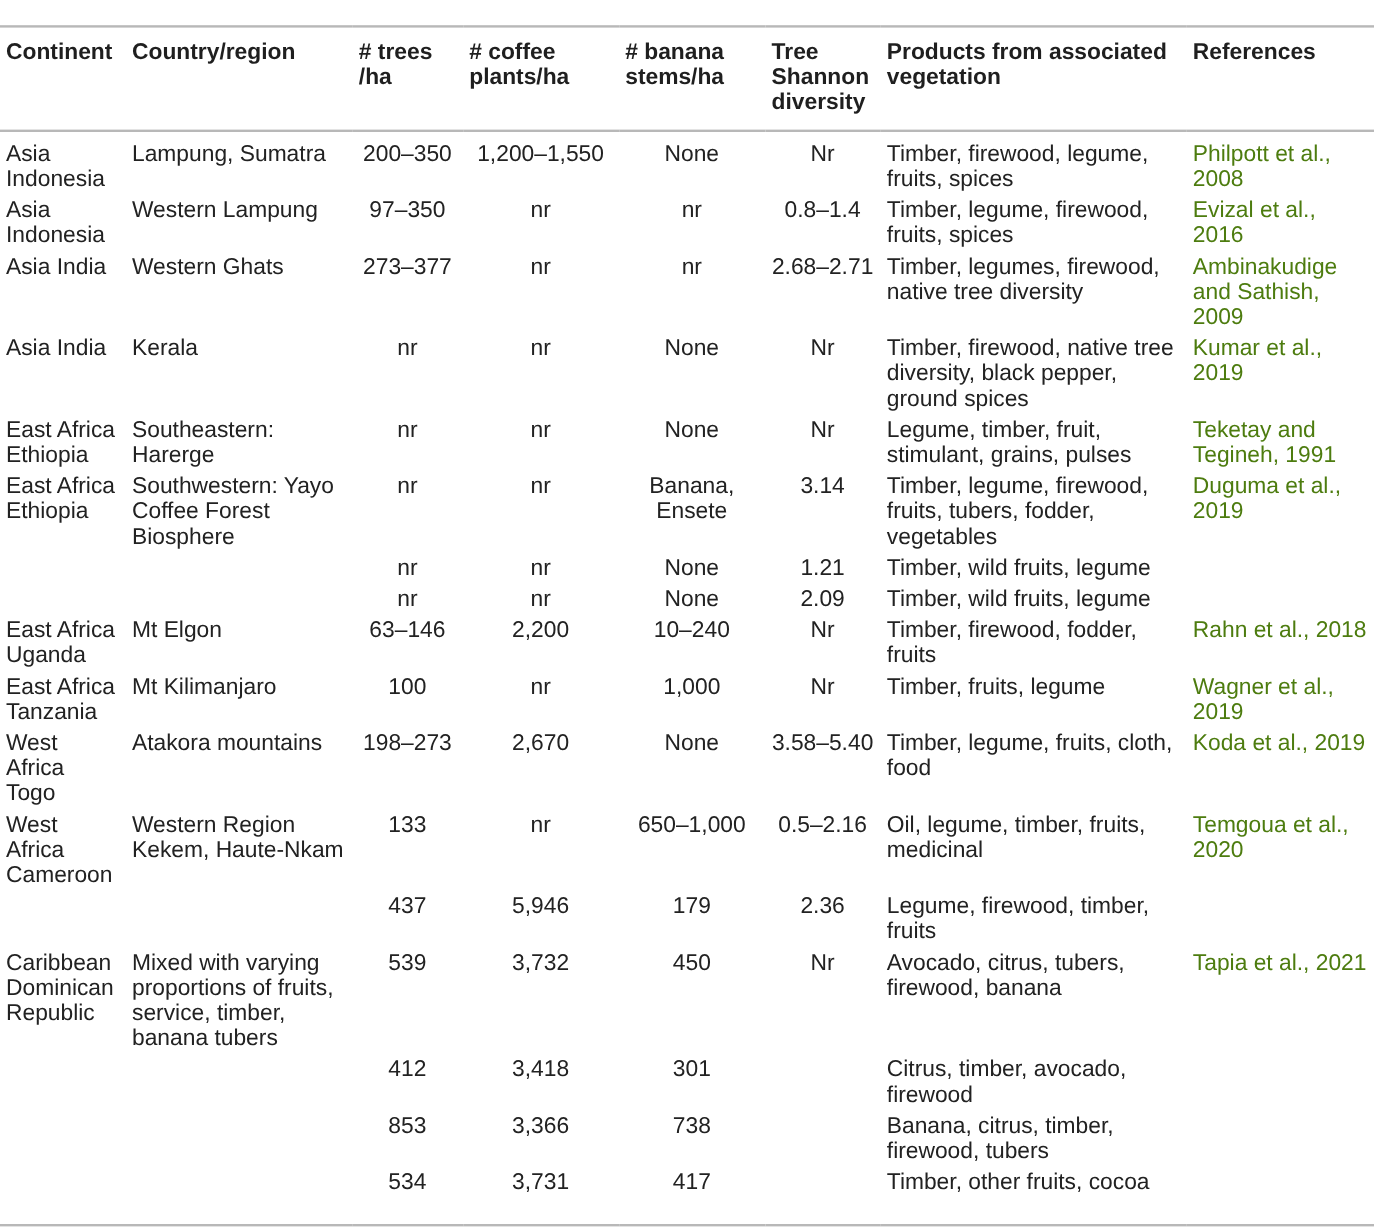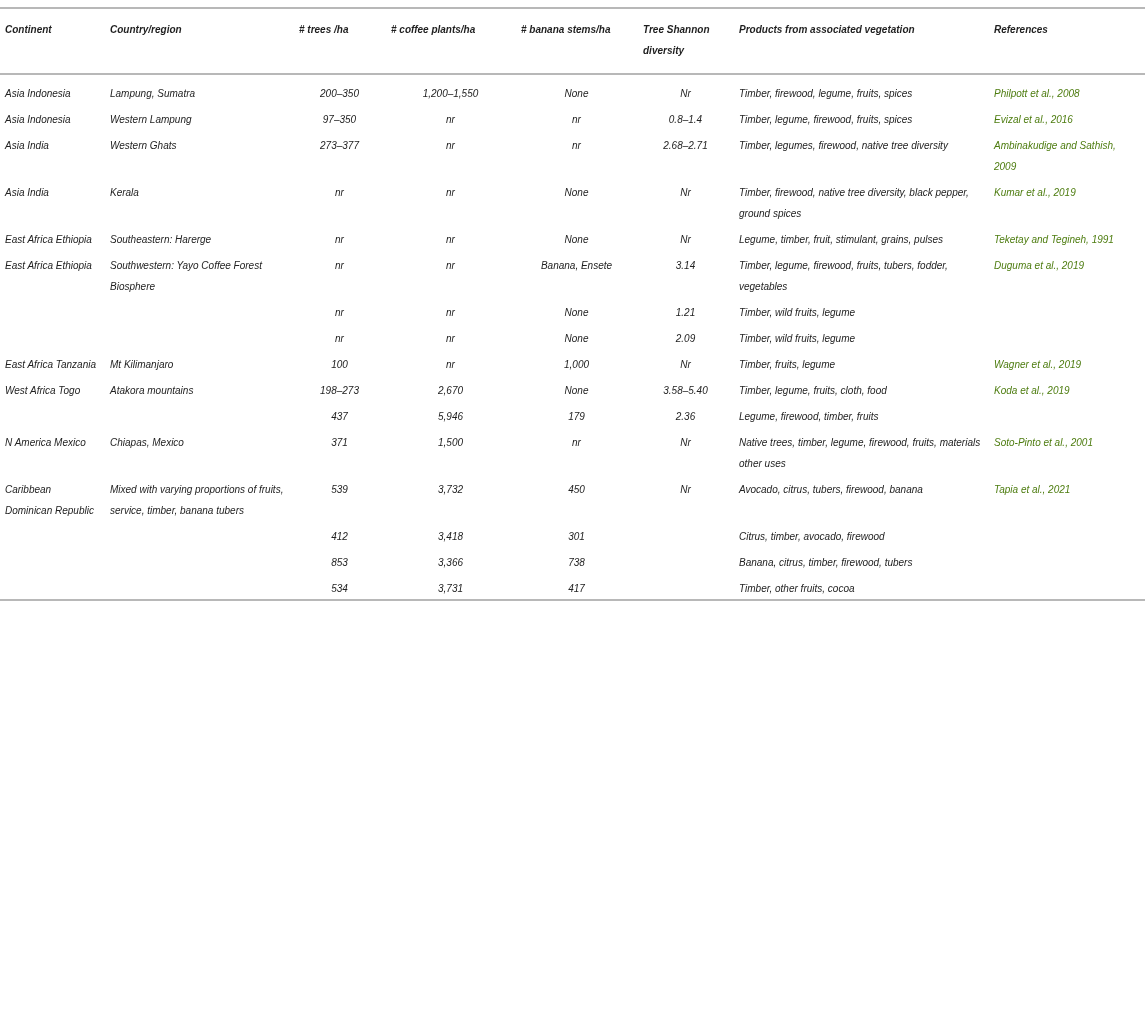--- a/index.html
+++ b/index.html
@@ -1,26 +1,26 @@
 <!DOCTYPE html>
 <html><head>
 <meta charset="utf-8">
 <style>
   html, body { margin: 0; padding: 0; background: #ffffff; }
   body { width: 1145px; height: 1026px; overflow: hidden; font-family: "Liberation Sans", sans-serif; color: #222222; }
-  table { border-collapse: collapse; width: 1145px; table-layout: fixed; margin-top: 7px; font-size: 10px; line-height: 21px; font-style: italic; }
+  table { border-collapse: collapse; width: 1145px; table-layout: fixed; margin-top: 21px; font-size: 19px; line-height: 21px; }
   thead tr { border-top: 2px solid #b8b8b8; border-bottom: 2px solid #b8b8b8; }
   tbody tr.last { border-bottom: 2px solid #b8b8b8; }
   th { font-weight: bold; text-align: left; vertical-align: top; padding: 10px 6px 12px 5px; color: #1f1f1f; }
   th.c { text-align: left; }
   td { vertical-align: top; padding: 3px 6px 2px 5px; }
   td.c { text-align: center; }
   td.ref { color: #4d7c0f; }
   tbody tr.first td { padding-top: 8px; }
-  tbody tr.lastrow td { padding-bottom: 0; }
+  tbody tr.lastrow td { padding-bottom: 24px; }
   col.c1 { width: 105px; } col.c2 { width: 189px; } col.c3 { width: 92px; }
   col.c4 { width: 130px; } col.c5 { width: 122px; } col.c6 { width: 96px; }
   col.c7 { width: 255px; } col.c8 { width: 156px; }
 </style>
 </head>
 <body>
 
 <table>
   <colgroup>
     <col class="c1">
@@ -119,60 +119,70 @@
         <td></td>
         <td></td>
         <td class="c">nr</td>
         <td class="c">nr</td>
         <td class="c">None</td>
         <td class="c">2.09</td>
         <td>Timber, wild fruits, legume</td>
         <td class="ref"></td>
       </tr>
       <tr>
+        <td>East Africa Uganda</td>
+        <td>Mt Elgon</td>
+        <td class="c">63–146</td>
+        <td class="c">2,200</td>
+        <td class="c">10–240</td>
+        <td class="c">Nr</td>
+        <td>Timber, firewood, fodder, fruits</td>
+        <td class="ref">Rahn et al., 2018</td>
+      </tr>
+      <tr>
         <td>East Africa Tanzania</td>
         <td>Mt Kilimanjaro</td>
         <td class="c">100</td>
         <td class="c">nr</td>
         <td class="c">1,000</td>
         <td class="c">Nr</td>
         <td>Timber, fruits, legume</td>
         <td class="ref">Wagner et al., 2019</td>
       </tr>
       <tr>
         <td>West Africa Togo</td>
         <td>Atakora mountains</td>
         <td class="c">198–273</td>
         <td class="c">2,670</td>
         <td class="c">None</td>
         <td class="c">3.58–5.40</td>
         <td>Timber, legume, fruits, cloth, food</td>
         <td class="ref">Koda et al., 2019</td>
+      </tr>
+      <tr>
+        <td>West Africa Cameroon</td>
+        <td>Western Region Kekem, Haute-Nkam</td>
+        <td class="c">133</td>
+        <td class="c">nr</td>
+        <td class="c">650–1,000</td>
+        <td class="c">0.5–2.16</td>
+        <td>Oil, legume, timber, fruits, medicinal</td>
+        <td class="ref">Temgoua et al., 2020</td>
       </tr>
       <tr>
         <td></td>
         <td></td>
         <td class="c">437</td>
         <td class="c">5,946</td>
         <td class="c">179</td>
         <td class="c">2.36</td>
         <td>Legume, firewood, timber, fruits</td>
         <td class="ref"></td>
       </tr>
       <tr>
-        <td>N America Mexico</td>
-        <td>Chiapas, Mexico</td>
-        <td class="c">371</td>
-        <td class="c">1,500</td>
-        <td class="c">nr</td>
-        <td class="c">Nr</td>
-        <td>Native trees, timber, legume, firewood, fruits, materials other uses</td>
-        <td class="ref">Soto-Pinto et al., 2001</td>
-      </tr>
-      <tr>
         <td>Caribbean Dominican Republic</td>
         <td>Mixed with varying proportions of fruits, service, timber, banana tubers</td>
         <td class="c">539</td>
         <td class="c">3,732</td>
         <td class="c">450</td>
         <td class="c">Nr</td>
         <td>Avocado, citrus, tubers, firewood, banana</td>
         <td class="ref">Tapia et al., 2021</td>
       </tr>
       <tr>

